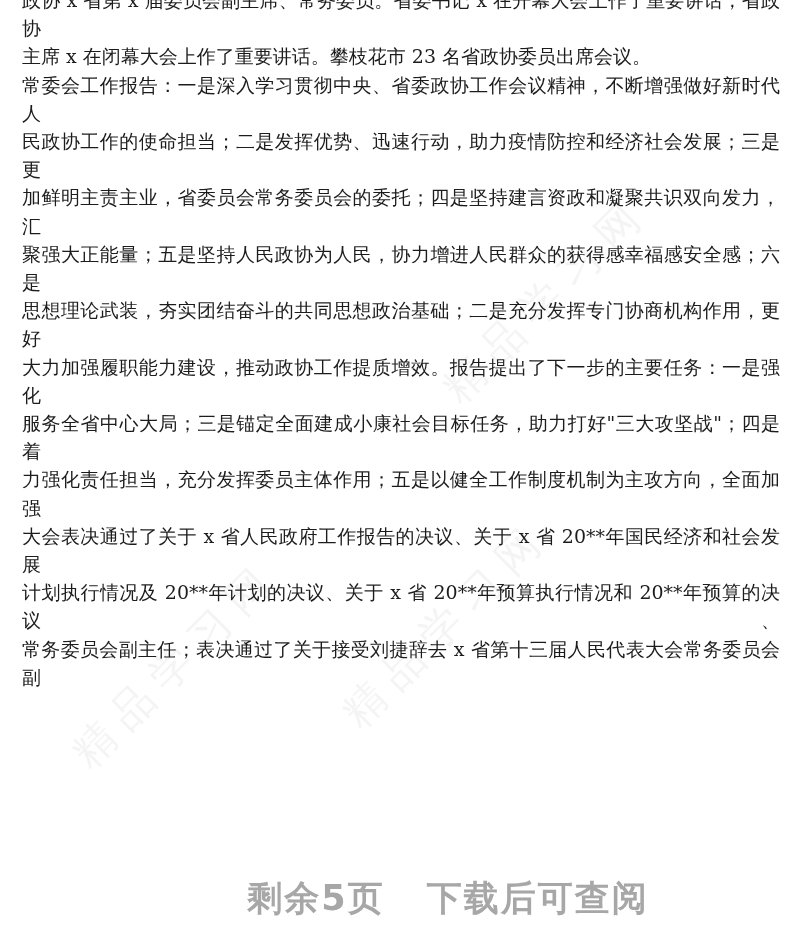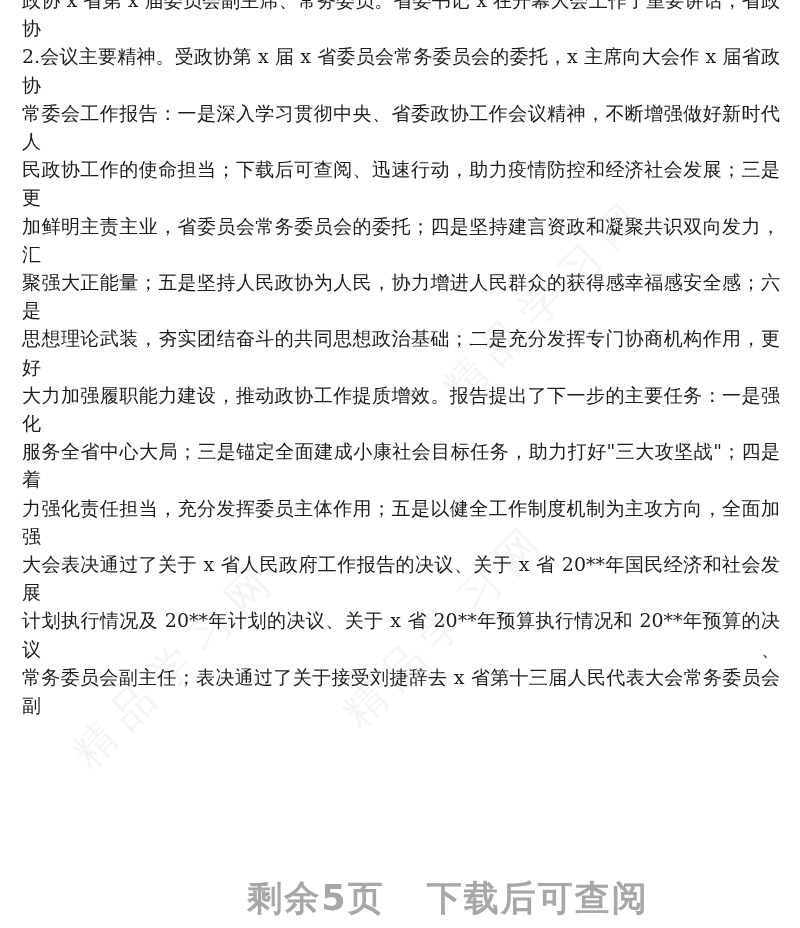--- a/index.html
+++ b/index.html
@@ -63,23 +63,23 @@
 
   <div class="watermark-layer">
     <div class="wm wm1">精品学习网</div>
     <div class="wm wm2">精品学习网</div>
     <div class="wm wm3">精品学习网</div>
   </div>
 
   <div class="body-text">
 
   <div class="line jl">政协 x 省第 x 届委员会副主席、常务委员。省委书记 x 在开幕大会上作了重要讲话；省政协</div>
-      <div class="line jl">2.会议主要精神。受政协第 x 届 x 省委员会常务委员会的委托，x 主席向大会作 x 届省政协</div>
+      <div class="line">主席 x 在闭幕大会上作了重要讲话。攀枝花市 23 名省政协委员出席会议。</div>
       <div class="line jl">常委会工作报告：一是深入学习贯彻中央、省委政协工作会议精神，不断增强做好新时代人</div>
-      <div class="line jl">民政协工作的使命担当；下载后可查阅、迅速行动，助力疫情防控和经济社会发展；三是更</div>
+      <div class="line jl">民政协工作的使命担当；二是发挥优势、迅速行动，助力疫情防控和经济社会发展；三是更</div>
       <div class="line jl">加鲜明主责主业，省委员会常务委员会的委托；四是坚持建言资政和凝聚共识双向发力，汇</div>
       <div class="line jl">聚强大正能量；五是坚持人民政协为人民，协力增进人民群众的获得感幸福感安全感；六是</div>
       <div class="line jl">思想理论武装，夯实团结奋斗的共同思想政治基础；二是充分发挥专门协商机构作用，更好</div>
       <div class="line jl">大力加强履职能力建设，推动政协工作提质增效。报告提出了下一步的主要任务：一是强化</div>
       <div class="line jl">服务全省中心大局；三是锚定全面建成小康社会目标任务，助力打好"三大攻坚战"；四是着</div>
       <div class="line jl">力强化责任担当，充分发挥委员主体作用；五是以健全工作制度机制为主攻方向，全面加强</div>
       <div class="line jl">大会表决通过了关于 x 省人民政府工作报告的决议、关于 x 省 20**年国民经济和社会发展</div>
       <div class="line jl">计划执行情况及 20**年计划的决议、关于 x 省 20**年预算执行情况和 20**年预算的决议、</div>
       <div class="line jl">常务委员会副主任；表决通过了关于接受刘捷辞去 x 省第十三届人民代表大会常务委员会副</div>
     </div>

